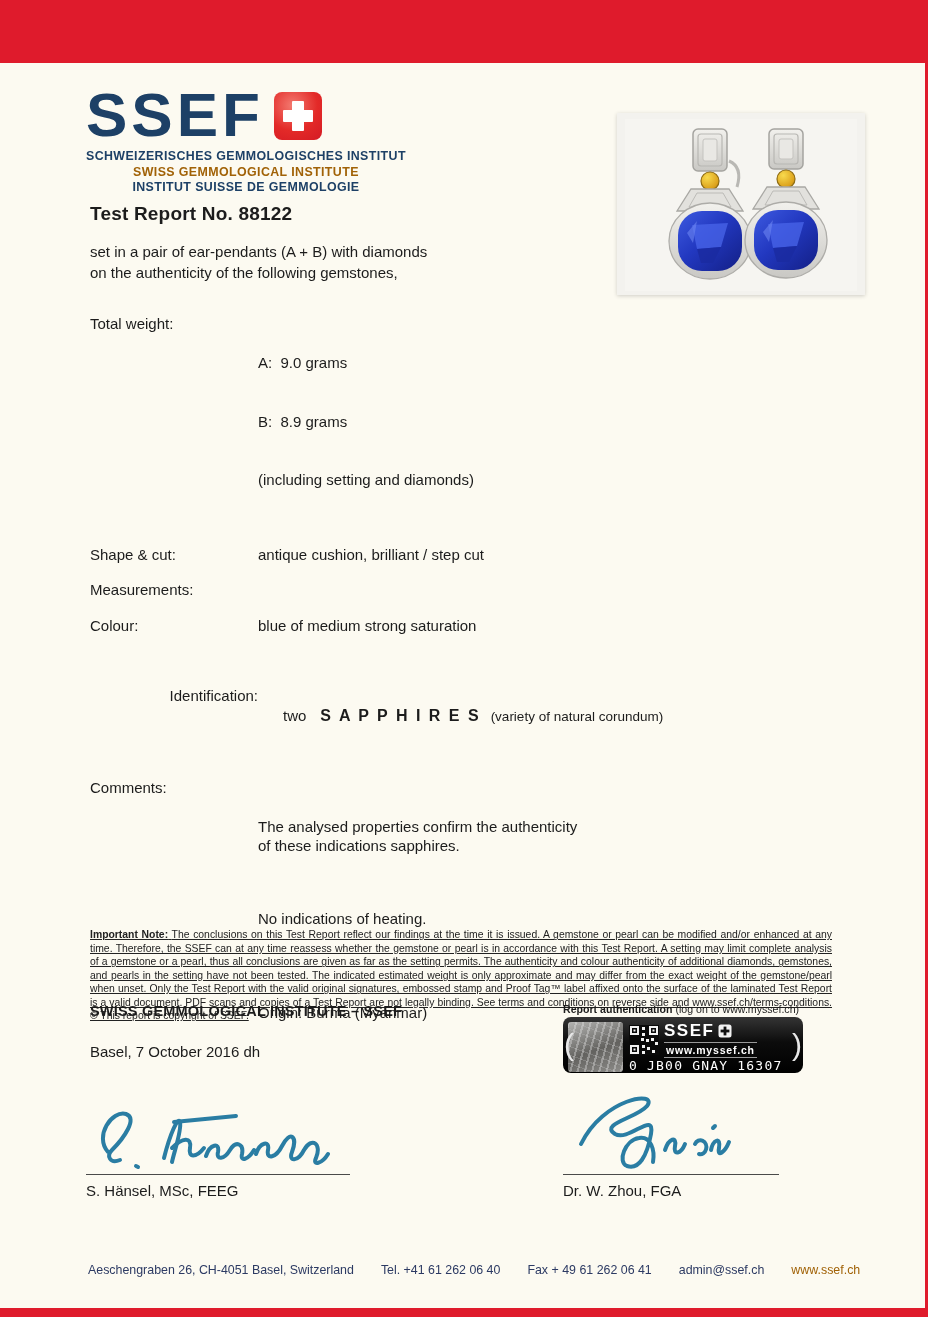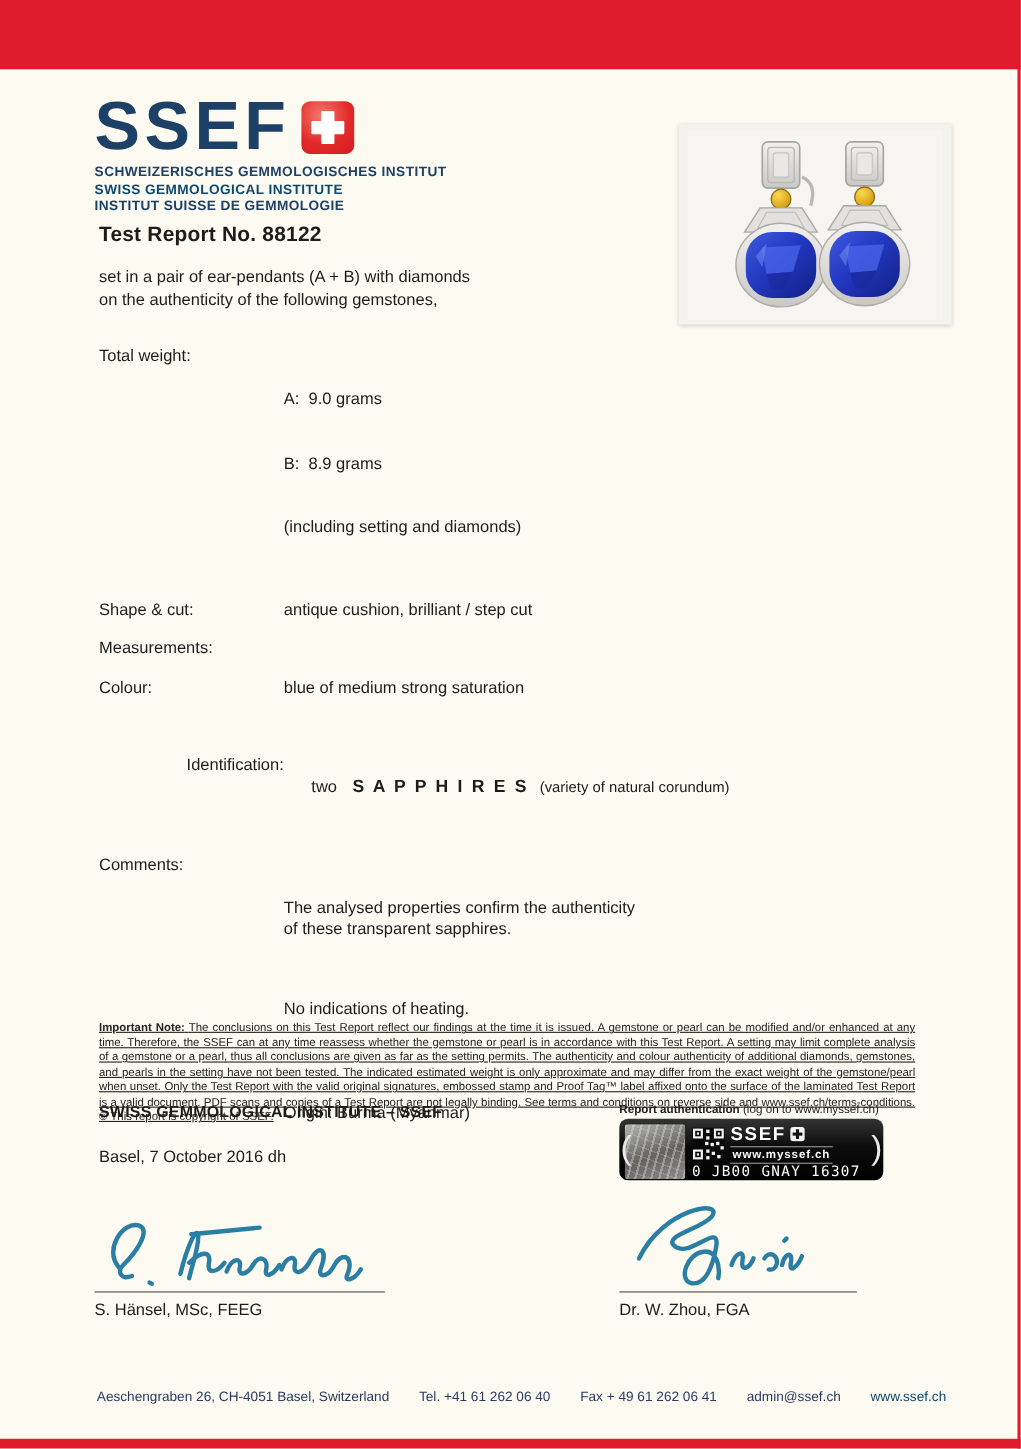--- a/index.html
+++ b/index.html
@@ -13,22 +13,22 @@
   .bottom-band{position:absolute;bottom:0;left:0;width:928px;height:9px;background:#df1b2c;}
 
   
   .logo{position:absolute;left:86px;top:86px;}
   .logo-row{display:flex;align-items:flex-start;gap:10px;}
   .logo-ssef{font-size:62px;font-weight:bold;color:#1d4066;letter-spacing:4px;line-height:0.92;}
   .cross-box{width:48px;height:48px;border-radius:8px;margin-top:6px;position:relative;
     background:radial-gradient(circle at 38% 28%, #f37a70 0%, #e32a28 55%, #d41a24 100%);}
   .cross-box .v{position:absolute;left:18px;top:9px;width:12px;height:30px;background:#fff;border-radius:1px;}
   .cross-box .h{position:absolute;left:9px;top:18px;width:30px;height:12px;background:#fff;border-radius:1px;}
-  .logo-sub{margin-top:6px;font-size:12.4px;font-weight:bold;letter-spacing:0.4px;line-height:15.5px;}
-  .navy{color:#1d4066;} .redtxt{color:#0c4a6e;}
+  .logo-sub{margin-top:6px;font-size:12.4px;font-weight:bold;letter-spacing:0.4px;line-height:15.5px;text-align:center;}
+  .navy{color:#1d4066;} .redtxt{color:#a16207;}
 
   
   .photo-frame{position:absolute;left:617px;top:113px;width:248px;height:182px;
     background:#f3f2ee;box-shadow:0 1px 4px rgba(0,0,0,0.18);}
 
   
   .report-head{position:absolute;left:90px;top:203px;width:520px;}
   .report-title{font-size:19px;font-weight:bold;letter-spacing:0.2px;}
   .report-sub{margin-top:16px;font-size:15px;line-height:21px;}
 
@@ -195,21 +195,21 @@
     <div class="lbl">Identification:</div>
     <div class="val">
       <span class="ident-qty">two</span><span class="ident-name">S A P P H I R E S</span><span class="ident-note">(variety of natural corundum)</span>
     </div>
   </div>
 
   <div class="row row-comments">
     <div class="lbl">Comments:</div>
     <div class="val comments-val">
       <p class="cmt-p1">The analysed properties confirm the authenticity
-of these transparent sapphires.</p>
+of these indications sapphires.</p>
       <p class="cmt-p2">No indications of heating.</p>
       <p class="cmt-p3">Origin: Burma (Myanmar)</p>
       
     </div>
   </div>
 </div>
 
 <p class="fineprint"><b>Important Note:</b> <span>The conclusions on this Test Report reflect our findings at the time it is issued. A gemstone or pearl can be modified and/or enhanced at any time. Therefore, the SSEF can at any time reassess whether the gemstone or pearl is in accordance with this Test Report. A setting may limit complete analysis of a gemstone or a pearl, thus all conclusions are given as far as the setting permits. The authenticity and colour authenticity of additional diamonds, gemstones, and pearls in the setting have not been tested. The indicated estimated weight is only approximate and may differ from the exact weight of the gemstone/pearl when unset. Only the Test Report with the valid original signatures, embossed stamp and Proof Tag™ label affixed onto the surface of the laminated Test Report is a valid document. PDF scans and copies of a Test Report are not legally binding. See terms and conditions on reverse side and www.ssef.ch/terms-conditions. © This report is copyright of SSEF.</span></p>
 
 <div class="institute-line">SWISS GEMMOLOGICAL INSTITUTE – SSEF</div>

